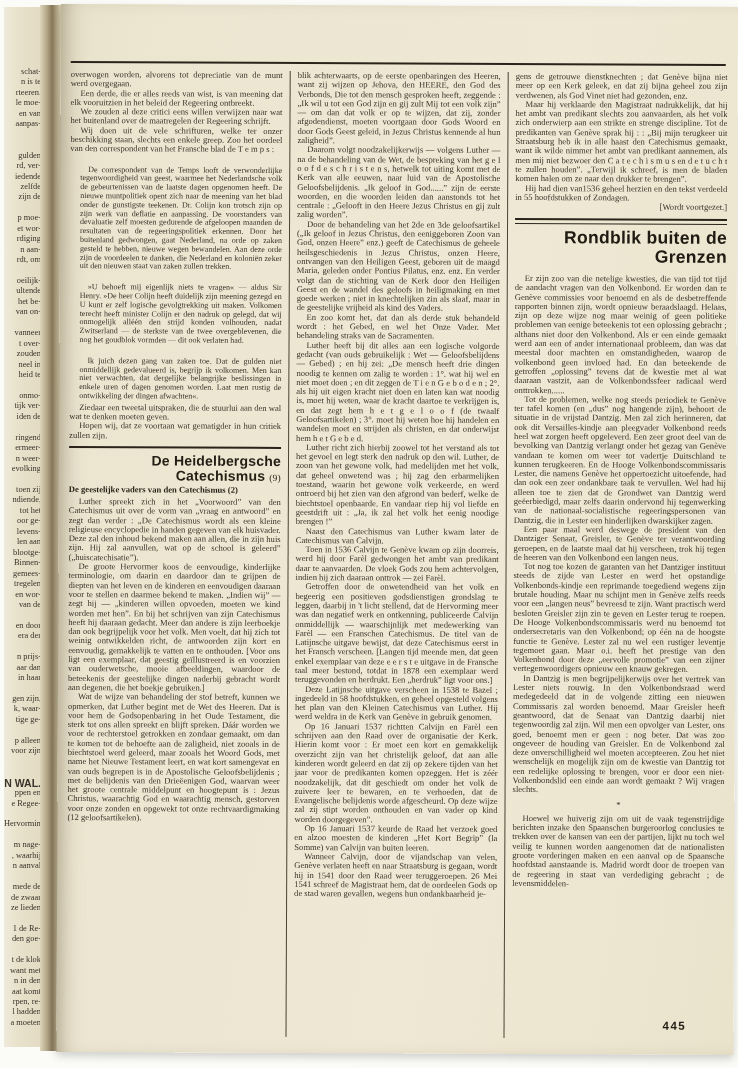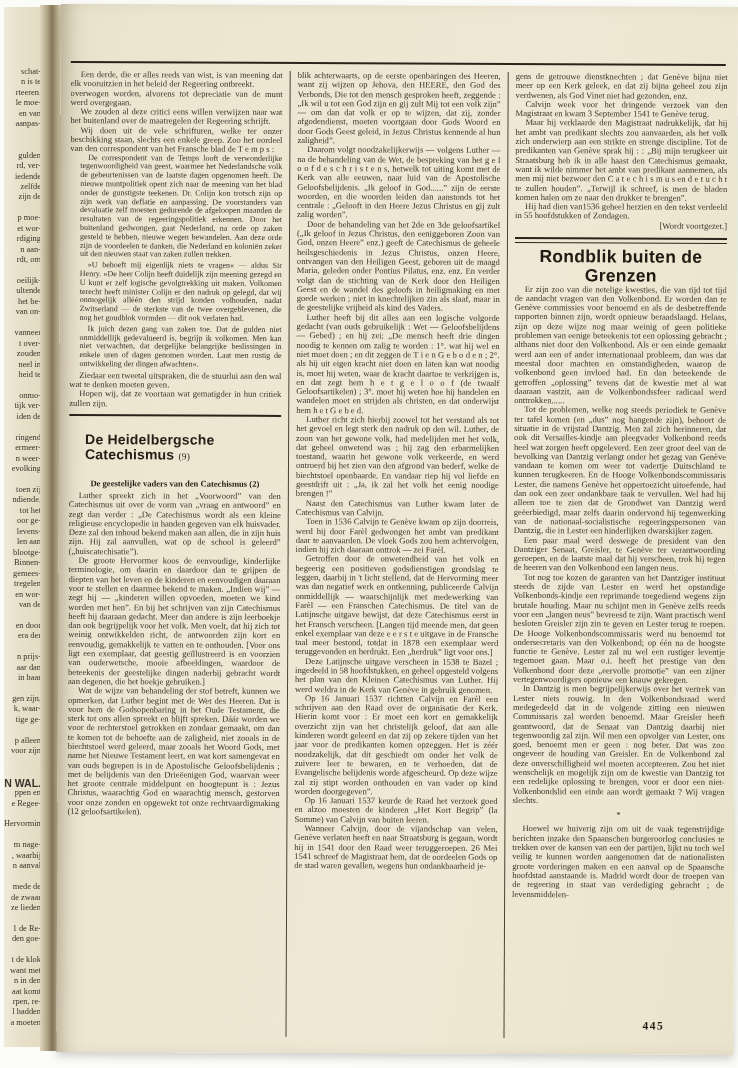--- a/index.html
+++ b/index.html
@@ -22,30 +22,30 @@
         box-shadow:inset 16px 0 22px -14px rgba(92,76,48,.5),0 4px 8px rgba(0,0,0,.18);}
   .top-rule{margin:57px 12px 7px 10px;border-top:2.5px solid #29231a;}
   .cols{display:grid;grid-template-columns:1fr 1fr 1fr;margin:0 10px;height:966px;overflow:hidden;
         font-size:8.6px;line-height:9.3px;text-align:justify;}
   .col{overflow:hidden;}
   .c1{padding-right:7px;}
   .c2{padding:0 7px;border-left:1px solid #4a4233;border-right:1px solid #4a4233;}
   .c3{padding-left:7px;}
   .para{margin:0;text-indent:10px;}
   .para.noind{text-indent:0;}
-  .para.q{font-size:8px;line-height:8.8px;margin:0 0 2px 10px;text-indent:8px;}
+  .para.q{font-size:8px;line-height:8.8px;margin:12px 0 2px 10px;text-indent:8px;}
   .sect-rule{border-top:2px solid #29231a;margin:6px 0 5px;}
-  .h-cat{margin:16px;font:bold 14px/15px "Liberation Sans",sans-serif;color:#241e15;letter-spacing:.2px;text-align:left;}
+  .h-cat{margin:0;font:bold 14px/15px "Liberation Sans",sans-serif;color:#241e15;letter-spacing:.2px;text-align:right;}
   .h-cat .num{font:normal 9.5px "Liberation Serif","DejaVu Serif",serif;}
-  .h-sub{margin:1px 0 3px;font:bold 8.6px/10px "Liberation Serif","DejaVu Serif",serif;color:#241e15;text-align:center;}
+  .h-sub{margin:1px 0 3px;font:bold 8.6px/10px "Liberation Serif","DejaVu Serif",serif;color:#241e15;text-align:left;}
   .cont{text-align:right;text-indent:0;}
   .dbl-rule{margin:7px 0 4px;border-top:2.5px solid #29231a;border-bottom:1.5px solid #29231a;height:2.5px;}
-  .h-rond{margin:0 0 0;font:bold 17.5px/19px "Liberation Sans",sans-serif;color:#1f1a12;letter-spacing:.3px;text-align:center;}
+  .h-rond{margin:0 0 8px;font:bold 17.5px/19px "Liberation Sans",sans-serif;color:#1f1a12;letter-spacing:.3px;text-align:right;}
   .star{margin:5px 0;text-align:center;text-indent:0;}
-  .pagenum{position:absolute;left:586px;top:1013px;font-family:Liberation Serif, serif;
+  .pagenum{position:absolute;left:606px;top:1013px;font-family:Liberation Sans, sans-serif;
            font-weight:bold;font-size:11.5px;color:#241e15;letter-spacing:1.5px;}
 </style>
 </head>
 <body>
 
 <div class="scan">
 
   <div class="prev-page">
       <p class="frag">schat-</p>
       <p class="frag">n is te</p>
@@ -143,22 +143,22 @@
 
   <div class="gutter"></div>
 
   <div class="page">
     <div class="top-rule"></div>
 
     <div class="cols">
 
       <div class="col c1">
         <div>
+            <p class="para noind">overwogen worden, alvorens tot depreciatie van de munt werd overgegaan.</p>
             <p class="para">Een derde, die er alles reeds van wist, is van meening dat elk vooruitzien in het beleid der Regeering ontbreekt.</p>
-            <p class="para noind">overwogen worden, alvorens tot depreciatie van de munt werd overgegaan.</p>
             <p class="para">We zouden al deze critici eens willen verwijzen naar wat het buitenland over de maatregelen der Regeering schrijft.</p>
             <p class="para">Wij doen uit de vele schrifturen, welke ter onzer beschikking staan, slechts een enkele greep. Zoo het oordeel van den correspondent van het Fransche blad de T e m p s :</p>
             <p class="para q">De correspondent van de Temps looft de verwonderlijke tegenwoordigheid van geest, waarmee het Nederlandsche volk de gebeurtenissen van de laatste dagen opgenomen heeft. De nieuwe muntpolitiek opent zich naar de meening van het blad onder de gunstigste teekenen. Dr. Colijn kon trotsch zijn op zijn werk van deflatie en aanpassing. De voorstanders van devaluatie zelf moesten gedurende de afgeloopen maanden de resultaten van de regeeringspolitiek erkennen. Door het buitenland gedwongen, gaat Nederland, na orde op zaken gesteld te hebben, nieuwe wegen bewandelen. Aan deze orde zijn de voordeelen te danken, die Nederland en koloniën zeker uit den nieuwen staat van zaken zullen trekken.</p>
             <p class="para q">»U behoeft mij eigenlijk niets te vragen« — aldus Sir Henry. »De heer Colijn heeft duidelijk zijn meening gezegd en U kunt er zelf logische gevolgtrekking uit maken. Volkomen terecht heeft minister Colijn er den nadruk op gelegd, dat wij onmogelijk alléén den strijd konden volhouden, nadat Zwitserland — de sterkste van de twee overgeblevenen, die nog het goudblok vormden — dit ook verlaten had.</p>
             <p class="para q">Ik juich dezen gang van zaken toe. Dat de gulden niet onmiddellijk gedevalueerd is, begrijp ik volkomen. Men kan niet verwachten, dat dergelijke belangrijke beslissingen in enkele uren of dagen genomen worden. Laat men rustig de ontwikkeling der dingen afwachten«.</p>
             <p class="para">Ziedaar een tweetal uitspraken, die de stuurlui aan den wal wat te denken moeten geven.</p>
             <p class="para">Hopen wij, dat ze voortaan wat gematigder in hun critiek zullen zijn.</p>
           </div>
         <div class="sect-rule"></div>
         <h2 class="h-cat"><span>De Heidelbergsche Catechismus</span> <span class="num">(9)</span></h2>
@@ -167,35 +167,35 @@
             <p class="para">Luther spreekt zich in het „Voorwoord” van den Catechismus uit over de vorm van „vraag en antwoord” en zegt dan verder : „De Catechismus wordt als een kleine religieuse encyclopedie in handen gegeven van elk huisvader. Deze zal den inhoud bekend maken aan allen, die in zijn huis zijn. Hij zal aanvullen, wat op de school is geleerd” („huiscatechisatie”).</p>
             <p class="para">De groote Hervormer koos de eenvoudige, kinderlijke terminologie, om daarin en daardoor dan te grijpen de diepten van het leven en de kinderen en eenvoudigen daaraan voor te stellen en daarmee bekend te maken. „Indien wij” — zegt hij — „kinderen willen opvoeden, moeten we kind worden met hen”. En bij het schrijven van zijn Catechismus heeft hij daaraan gedacht. Meer dan andere is zijn leerboekje dan ook begrijpelijk voor het volk. Men voelt, dat hij zich tot weinig ontwikkelden richt, de antwoorden zijn kort en eenvoudig, gemakkelijk te vatten en te onthouden. [Voor ons ligt een exemplaar, dat geestig geïllustreerd is en voorzien van ouderwetsche, mooie afbeeldingen, waardoor de beteekenis der geestelijke dingen naderbij gebracht wordt aan degenen, die het boekje gebruiken.]</p>
             <p class="para">Wat de wijze van behandeling der stof betreft, kunnen we opmerken, dat Luther begint met de Wet des Heeren. Dat is voor hem de Godsopenbaring in het Oude Testament, die sterk tot ons allen spreekt en blijft spreken. Dáár worden we voor de rechterstoel getrokken en zondaar gemaakt, om dan te komen tot de behoefte aan de zaligheid, niet zooals in de biechtstoel werd geleerd, maar zooals het Woord Gods, met name het Nieuwe Testament leert, en wat kort samengevat en van ouds begrepen is in de Apostolische Geloofsbelijdenis ; met de belijdenis van den Drieëenigen God, waarvan weer het groote centrale middelpunt en hoogtepunt is : Jezus Christus, waarachtig God en waarachtig mensch, gestorven voor onze zonden en opgewekt tot onze rechtvaardigmaking (12 geloofsartikelen).</p>
           </div>
       </div>
 
       <div class="col c2">
           <p class="para noind">blik achterwaarts, op de eerste openbaringen des Heeren, want zij wijzen op Jehova, den HEERE, den God des Verbonds, Die tot den mensch gesproken heeft, zeggende : „Ik wil u tot een God zijn en gij zult Mij tot een volk zijn” — om dan dat volk er op te wijzen, dat zij, zonder afgodendienst, moeten voortgaan door Gods Woord en door Gods Geest geleid, in Jezus Christus kennende al hun zaligheid”.</p>
           <p class="para">Daarom volgt noodzakelijkerwijs — volgens Luther — na de behandeling van de Wet, de bespreking van het g e l o o f  d e s  c h r i s t e n s, hetwelk tot uiting komt met de Kerk van alle eeuwen, naar luid van de Apostolische Geloofsbelijdenis. „Ik geloof in God......” zijn de eerste woorden, en die woorden leiden dan aanstonds tot het centrale : „Gelooft in den Heere Jezus Christus en gij zult zalig worden”.</p>
           <p class="para">Door de behandeling van het 2de en 3de geloofsartikel („Ik geloof in Jezus Christus, den eeniggeboren Zoon van God, onzen Heere” enz.) geeft de Catechismus de geheele heilsgeschiedenis in Jezus Christus, onzen Heere, ontvangen van den Heiligen Geest, geboren uit de maagd Maria, geleden onder Pontius Pilatus, enz. enz. En verder volgt dan de stichting van de Kerk door den Heiligen Geest en de wandel des geloofs in heiligmaking en met goede werken ; niet in knechtelijken zin als slaaf, maar in de geestelijke vrijheid als kind des Vaders.</p>
+          <p class="para">En zoo komt het, dat dan als derde stuk behandeld wordt : het Gebed, en wel het Onze Vader. Met behandeling straks van de Sacramenten.</p>
           <p class="para">Luther heeft bij dit alles aan een logische volgorde gedacht (van ouds gebruikelijk : Wet — Geloofsbelijdens — Gebed) ; en hij zei: „De mensch heeft drie dingen noodig te kennen om zalig te worden : 1°. wat hij wel en niet moet doen ; en dit zeggen de T i e n  G e b o d e n ; 2°. als hij uit eigen kracht niet doen en laten kan wat noodig is, moet hij weten, waar de kracht daartoe te verkrijgen is, en dat zegt hem h e t  g e l o o f (de twaalf Geloofsartikelen) ; 3°. moet hij weten hoe hij handelen en wandelen moet en strijden als christen, en dat onderwijst hem h e t  G e b e d.</p>
           <p class="para">Luther richt zich hierbij zoowel tot het verstand als tot het gevoel en legt sterk den nadruk op den wil. Luther, de zoon van het gewone volk, had medelijden met het volk, dat geheel onwetend was ; hij zag den erbarmelijken toestand, waarin het gewone volk verkeerde, en werd ontroerd bij het zien van den afgrond van bederf, welke de biechtstoel openbaarde. En vandaar riep hij vol liefde en geestdrift uit : „Ja, ik zal het volk het eenig noodige brengen !”</p>
           <p class="para">Naast den Catechismus van Luther kwam later de Catechismus van Calvijn.</p>
           <p class="para">Toen in 1536 Calvijn te Genève kwam op zijn doorreis, werd hij door Farèl gedwongen het ambt van predikant daar te aanvaarden. De vloek Gods zou hem achtervolgen, indien hij zich daaraan onttrok — zei Farèl.</p>
           <p class="para">Getroffen door de onwetendheid van het volk en begeerig een positieven godsdienstigen grondslag te leggen, daarbij in 't licht stellend, dat de Hervorming meer was dan negatief werk en ontkenning, publiceerde Calvijn onmiddellijk — waarschijnlijk met medewerking van Farèl — een Franschen Catechismus. De titel van de Latijnsche uitgave bewijst, dat deze Catechismus eerst in het Fransch verscheen. [Langen tijd meende men, dat geen enkel exemplaar van deze e e r s t e uitgave in de Fransche taal meer bestond, totdat in 1878 een exemplaar werd teruggevonden en herdrukt. Een „herdruk” ligt voor ons.]</p>
           <p class="para">Deze Latijnsche uitgave verscheen in 1538 te Bazel ; ingedeeld in 58 hoofdstukken, en geheel opgesteld volgens het plan van den Kleinen Catechismus van Luther. Hij werd weldra in de Kerk van Genève in gebruik genomen.</p>
           <p class="para">Op 16 Januari 1537 richtten Calvijn en Farèl een schrijven aan den Raad over de organisatie der Kerk. Hierin komt voor : Er moet een kort en gemakkelijk overzicht zijn van het christelijk geloof, dat aan alle kinderen wordt geleerd en dat zij op zekere tijden van het jaar voor de predikanten komen opzeggen. Het is zéér noodzakelijk, dat dit geschiedt om onder het volk de zuivere leer te bewaren, en te verhoeden, dat de Evangelische belijdenis worde afgescheurd. Op deze wijze zal zij stipt worden onthouden en van vader op kind worden doorgegeven”.</p>
           <p class="para">Op 16 Januari 1537 keurde de Raad het verzoek goed en alzoo moesten de kinderen „Het Kort Begrip” (la Somme) van Calvijn van buiten leeren.</p>
           <p class="para">Wanneer Calvijn, door de vijandschap van velen, Genève verlaten heeft en naar Straatsburg is gegaan, wordt hij in 1541 door den Raad weer teruggeroepen. 26 Mei 1541 schreef de Magistraat hem, dat de oordeelen Gods op de stad waren gevallen, wegens hun ondankbaarheid je-</p>
         </div>
 
       <div class="col c3">
         <div>
             <p class="para noind">gens de getrouwe dienstknechten ; dat Genève bijna niet meer op een Kerk geleek, en dat zij bijna geheel zou zijn verdwenen, als God Vinet niet had gezonden, enz.</p>
-            <p class="para">Calvijn week voor het dringende verzoek van den Magistraat en kwam 3 September 1541 te Genève terug.</p>
             <p class="para">Maar hij verklaarde den Magistraat nadrukkelijk, dat hij het ambt van predikant slechts zou aanvaarden, als het volk zich onderwierp aan een strikte en strenge discipline. Tot de predikanten van Genève sprak hij : : „Bij mijn terugkeer uit Straatsburg heb ik in alle haast den Catechismus gemaakt, want ik wilde nimmer het ambt van predikant aannemen, als men mij niet bezwoer den C a t e c h i s m u s en d e  t u c h t te zullen houden”. „Terwijl ik schreef, is men de bladen komen halen om ze naar den drukker te brengen”.</p>
             <p class="para">Hij had dien van1536 geheel herzien en den tekst verdeeld in 55 hoofdstukken of Zondagen.</p>
           </div>
         <p class="para cont">[Wordt voortgezet.]</p>
         <div class="dbl-rule"></div>
         <h1 class="h-rond">Rondblik buiten de Grenzen</h1>
         <div>
             <p class="para">Er zijn zoo van die netelige kwesties, die van tijd tot tijd de aandacht vragen van den Volkenbond. Er worden dan te Genève commissies voor benoemd en als de desbetreffende rapporten binnen zijn, wordt opnieuw beraadslaagd. Helaas, zijn op deze wijze nog maar weinig of geen politieke problemen van eenige beteekenis tot een oplossing gebracht ; althans niet door den Volkenbond. Als er een einde gemaakt werd aan een of ander internationaal probleem, dan was dat meestal door machten en omstandigheden, waarop de volkenbond geen invloed had. En dan beteekende de getroffen „oplossing” tevens dat de kwestie met al wat daaraan vastzit, aan de Volkenbondssfeer radicaal werd onttrokken......</p>
             <p class="para">Tot de problemen, welke nog steeds periodiek te Genève ter tafel komen (en „dus” nog hangende zijn), behoort de situatie in de vrijstad Dantzig. Men zal zich herinneren, dat ook dit Versailles-kindje aan pleegvader Volkenbond reeds heel wat zorgen heeft opgeleverd. Een zeer groot deel van de bevolking van Dantzig verlangt onder het gezag van Genève vandaan te komen om weer tot vadertje Duitschland te kunnen terugkeeren. En de Hooge Volkenbondscommissaris Lester, die namens Genève het oppertoezicht uitoefende, had dan ook een zeer ondankbare taak te vervullen. Wel had hij alleen toe te zien dat de Grondwet van Dantzig werd geëerbiedigd, maar zelfs daarin ondervond hij tegenwerking van de nationaal-socialistische regeeringspersonen van Dantzig, die in Lester een hinderlijken dwarskijker zagen.</p>
             <p class="para">Een paar maal werd deswege de president van den Dantziger Senaat, Greisler, te Genève ter verantwoording geroepen, en de laatste maal dat hij verscheen, trok hij tegen de heeren van den Volkenbond een langen neus.</p>

